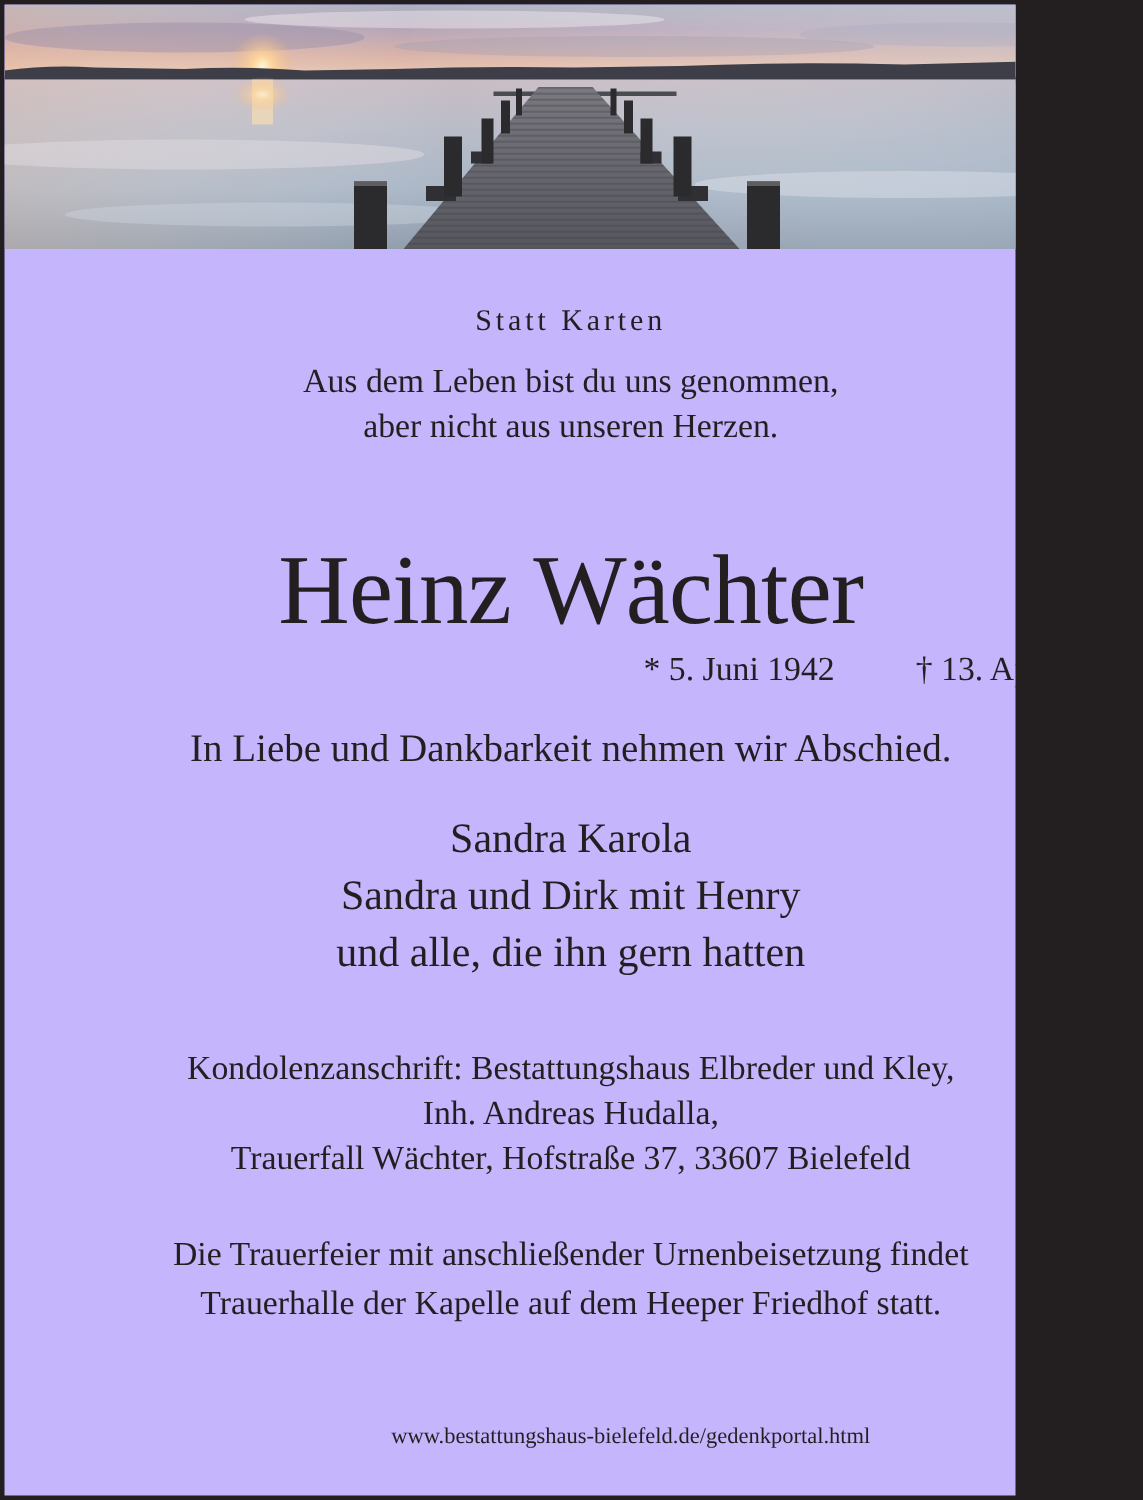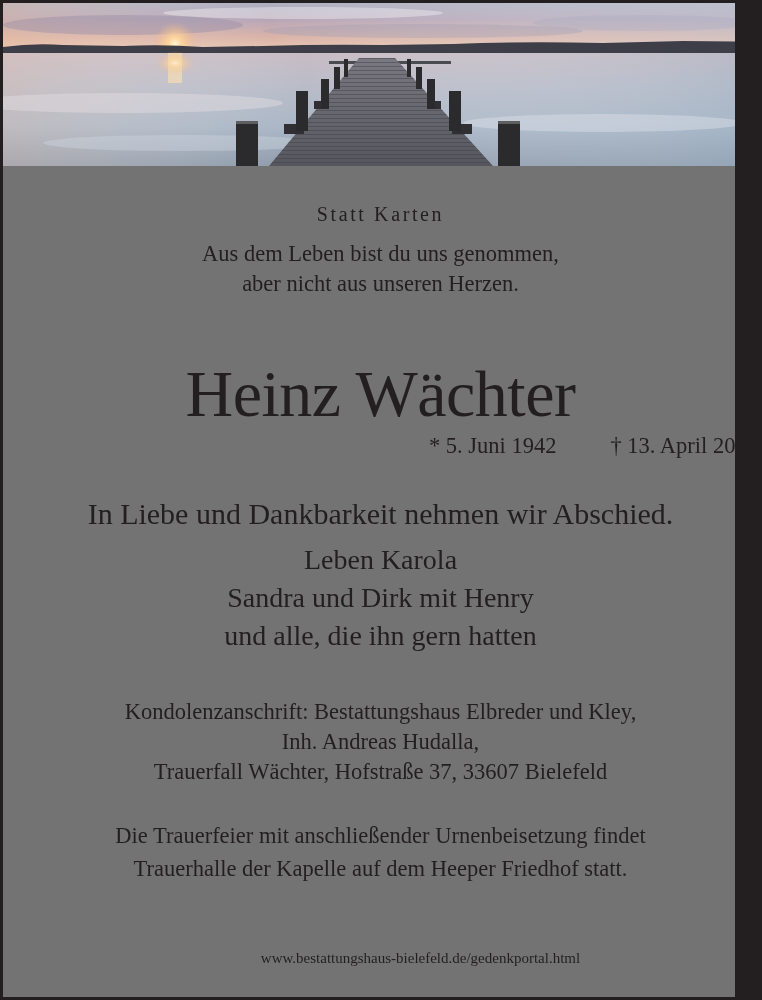--- a/index.html
+++ b/index.html
@@ -7,41 +7,41 @@
     width: 762px; height: 1000px;
     background: #231f20;
     font-family: "Liberation Serif", "DejaVu Serif", serif;
     color: #231f20;
     overflow: hidden;
     position: relative;
   }
   .ad {
     position: absolute;
     left: 3px; top: 3px;
-    width: 732px; height: 994px;
-    background: #737373;
+    width: 674px; height: 994px;
+    background: #c4b5fd;
     overflow: hidden;
   }
   
   .photo {
     position: absolute; left: 0; top: 0;
     width: 755px; height: 163px;
     overflow: hidden;
   }
   .photo svg { display: block; }
 
   
   .txt { position: absolute; left: 0; width: 755px; text-align: center; white-space: nowrap; }
   .statt { top: 200px; font-size: 20px; letter-spacing: 2.6px; }
   .motto { top: 236px; font-size: 22.5px; line-height: 30px; }
   .name { top: 351px; font-size: 66px; line-height: 80px; letter-spacing: -0.5px; }
   .dates { top: 428px; font-size: 22.5px; line-height: 30px; text-align: right; }
   .dates span { display: inline-block; }
   .dates .gap { width: 54px; }
-  .farewell { top: 496px; font-size: 30px; line-height: 30px; }
+  .farewell { top: 481px; font-size: 26px; line-height: 30px; }
   .family { top: 538px; font-size: 28px; line-height: 38px; }
   .condolence { top: 694px; font-size: 22.5px; line-height: 30px; font-family: Liberation Serif, serif; }
   .service { top: 816px; font-size: 22.5px; line-height: 33px; }
   .url { top: 946px; font-size: 15px; line-height: 18px; margin-left: 40px; }
   .line { display: block; }
 </style>
 </head>
 <body>
 
 <div class="ad">
@@ -141,21 +141,21 @@
 
   <div class="txt name">Heinz Wächter</div>
 
   <div class="txt dates">
     <span>* 5. Juni 1942</span><span class="gap"></span><span>† 13. April 2025</span>
   </div>
 
   <div class="txt farewell">In Liebe und Dankbarkeit nehmen wir Abschied.</div>
 
   <div class="txt family">
-    <span class="line">Leben Karola</span>
+    <span class="line">Sandra Karola</span>
     <span class="line">Sandra und Dirk mit Henry</span>
     <span class="line">und alle, die ihn gern hatten</span>
   </div>
 
   <div class="txt condolence">
     <span class="line">Kondolenzanschrift: Bestattungshaus Elbreder und Kley,</span>
     <span class="line">Inh. Andreas Hudalla,</span>
     <span class="line">Trauerfall Wächter, Hofstraße 37, 33607 Bielefeld</span>
   </div>
 

